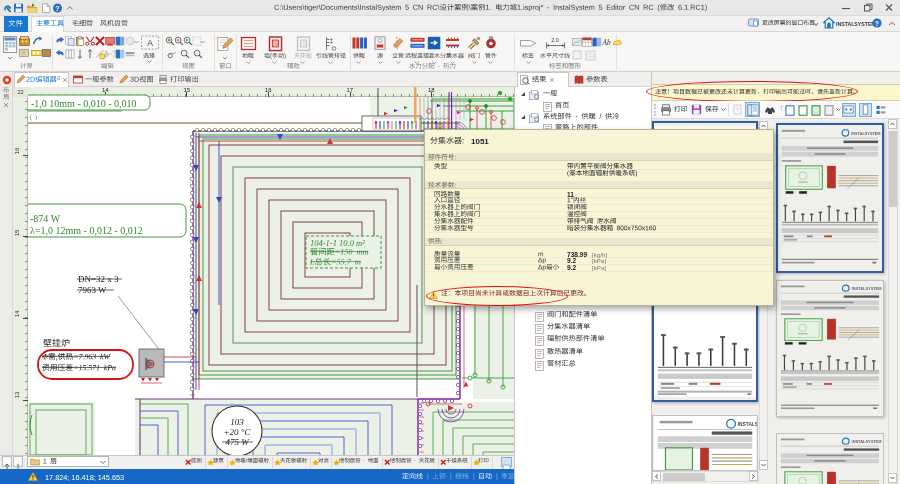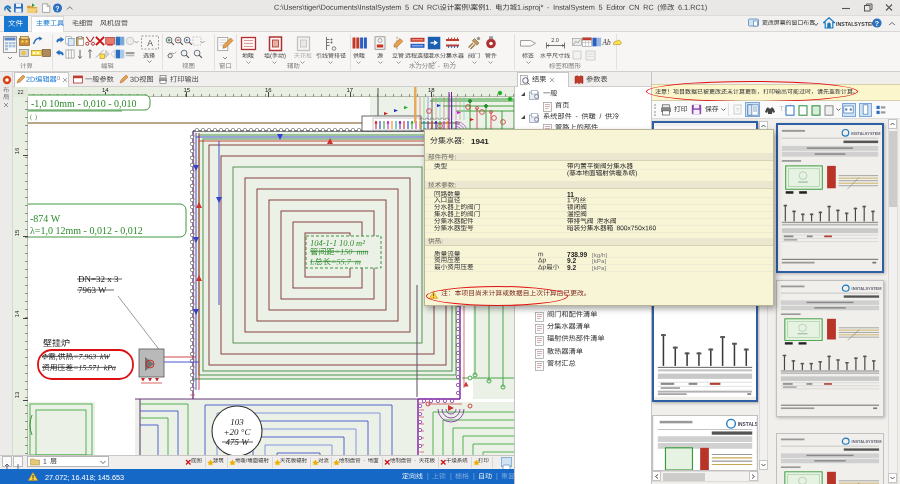--- a/index.html
+++ b/index.html
@@ -1005,21 +1005,21 @@
 <div class="abs" style="left:501px;top:457px;width:11px;height:10px;background:#cfe3f5;border:1px solid #8ab0d0"><svg width="9" height="8">
       <rect x="1" y="1" width="7" height="4.5" rx="1" fill="#fff" stroke="#5b87b5" stroke-width="0.7"></rect>
       <path d="M3,5.5 l0,2 l2,-2" fill="#5b87b5"></path>
     </svg></div>
 <div class="abs" style="left:0;top:469px;width:514px;height:15px;background:#1668c6"></div>
 <svg class="abs" style="left:28px;top:472px" width="10" height="9" viewBox="0 0 10 9">
     <path d="M5,0.5 L9.7,8.5 H0.3z" fill="#ffce3a" stroke="#c89000" stroke-width="0.5"></path>
     <path d="M5,3 v3" stroke="#333" stroke-width="1"></path>
     <circle cx="5" cy="7.2" r="0.6" fill="#333"></circle>
   </svg>
-<div class="abs" style="left:45px;top:472.5px;font-size:7.3px;color:#fff">27.072; 16.418; 145.653</div>
+<div class="abs" style="left:45px;top:472.5px;font-size:7.3px;color:#fff">17.824; 16.418; 145.653</div>
 <svg class="abs" style="left:402.0px;top:472.5px;" width="23" height="9">
     <g fill="#ffffff" transform="translate(0,5.5) scale(0.00700,-0.00700)">
       <use href="#g135" x="0"></use>
       <use href="#g136" x="1000"></use>
       <use href="#g90" x="2000"></use>
     </g>
   </svg>
 <div class="abs" style="left:427px;top:472px;font-size:7px;color:#7aa8dd">|</div>
 <svg class="abs" style="left:432.0px;top:472.5px;" width="16" height="9">
     <g fill="#7aa8dd" transform="translate(0,5.5) scale(0.00700,-0.00700)">
@@ -2011,21 +2011,21 @@
 <div class="abs" style="left:424px;top:129px;width:350px;height:177px;background:#f8f4d6;border:1px solid #b9b398;box-shadow:2px 3px 6px rgba(0,0,0,0.35)"></div>
 <svg class="abs" style="left:430px;top:137px;" width="40" height="10">
     <g fill="#333333" transform="translate(0,6.3) scale(0.00800,-0.00800)">
       <use href="#g72" x="0"></use>
       <use href="#g101" x="1000"></use>
       <use href="#g71" x="2000"></use>
       <use href="#g102" x="3000"></use>
       <use href="#g1" x="4000"></use>
     </g>
   </svg>
-<div class="abs" style="left:471px;top:137px;font-size:8px;font-weight:bold;color:#222;font-family:Liberation Sans">1941</div>
+<div class="abs" style="left:471px;top:137px;font-size:8px;font-weight:bold;color:#222;font-family:Liberation Sans">1051</div>
 <div class="abs" style="left:425px;top:153px;width:348px;height:8px;background:#eae6cf;border-bottom:1px solid #d8d2b5"></div>
 <svg class="abs" style="left:428px;top:153.5px;" width="30" height="9">
     <g fill="#666655" transform="translate(0,5.2) scale(0.00660,-0.00660)">
       <use href="#g178" x="0"></use>
       <use href="#g45" x="1000"></use>
       <use href="#g207" x="2000"></use>
       <use href="#g208" x="3000"></use>
       <use href="#g1" x="4000"></use>
     </g>
   </svg>

